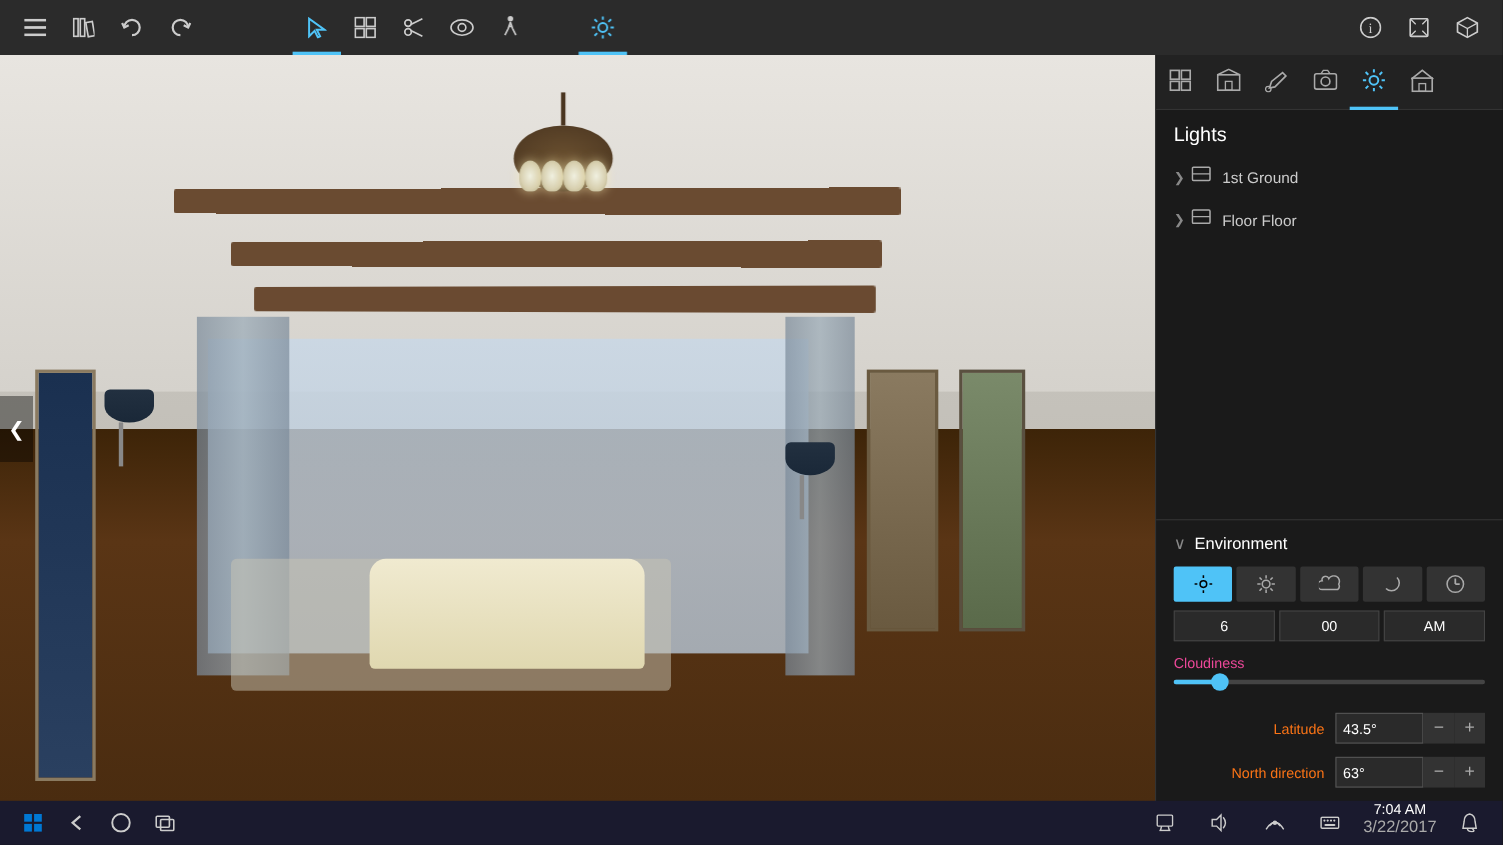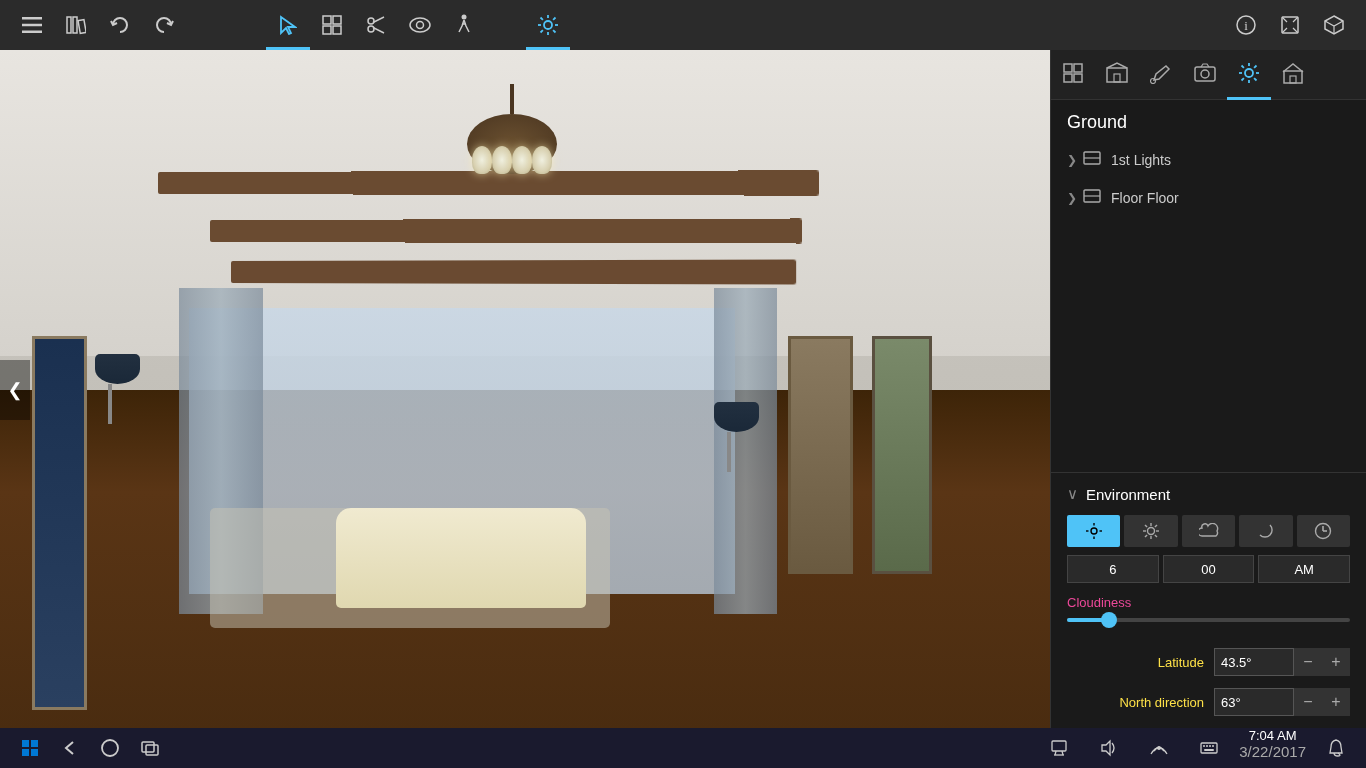--- a/index.html
+++ b/index.html
@@ -233,21 +233,21 @@
     .slider-fill { width: 15%; height: 100%; background: #4fc3f7; border-radius: 2px; }
     .slider-thumb {
       position: absolute; top: -6px; left: 15%;
       width: 16px; height: 16px; background: #4fc3f7; border-radius: 50%;
       transform: translateX(-50%);
     }
 
     .coord-row {
       display: flex; align-items: center; padding: 6px 16px;
     }
-    .coord-label { color: #fde047; font-size: 13px; flex: 1; text-align: right; margin-right: 10px; }
+    .coord-label { color: #f97316; font-size: 13px; flex: 1; text-align: right; margin-right: 10px; }
     .coord-input {
       width: 80px; height: 28px; background: #2a2a2a; border: 1px solid #555;
       color: #fff; font-size: 13px; padding: 0 6px;
     }
     .coord-btn {
       width: 28px; height: 28px; background: #333; border: none; color: #aaa;
       font-size: 16px; cursor: pointer; display: flex; align-items: center; justify-content: center;
     }
 
   </style>
@@ -443,33 +443,33 @@
     </div>
     <div class="panel-tab">
       <svg width="22" height="22" viewBox="0 0 22 22">
           <rect x="2" y="9" width="18" height="12" fill="none" stroke="#aaa" stroke-width="1.5"></rect>
           <path d="M1 10 L11 2 L21 10" fill="none" stroke="#aaa" stroke-width="1.5"></path>
           <rect x="8" y="14" width="6" height="7" fill="none" stroke="#aaa" stroke-width="1.2"></rect>
         </svg>
     </div>
   </div>
 
-  <div class="lights-header">Ground</div>
+  <div class="lights-header">Lights</div>
 
 
 
   <div class="light-item">
     <span class="expand-arrow" style="margin-right:6px; font-size:12px; color:#888;">❯</span>
     <span class="light-icon">
       <svg width="18" height="18" viewBox="0 0 18 18">
           <rect x="1" y="3" width="16" height="12" rx="1" fill="none" stroke="#aaa" stroke-width="1.4"></rect>
           <line x1="1" y1="9" x2="17" y2="9" stroke="#aaa" stroke-width="1.2"></line>
         </svg>
     </span>
-    <span>1st Lights</span>
+    <span>1st Ground</span>
   </div>
 
   <div class="light-item">
     <span class="expand-arrow" style="margin-right:6px; font-size:12px; color:#888;">❯</span>
     <span class="light-icon">
       <svg width="18" height="18" viewBox="0 0 18 18">
           <rect x="1" y="3" width="16" height="12" rx="1" fill="none" stroke="#aaa" stroke-width="1.4"></rect>
           <line x1="1" y1="9" x2="17" y2="9" stroke="#aaa" stroke-width="1.2"></line>
         </svg>
     </span>

